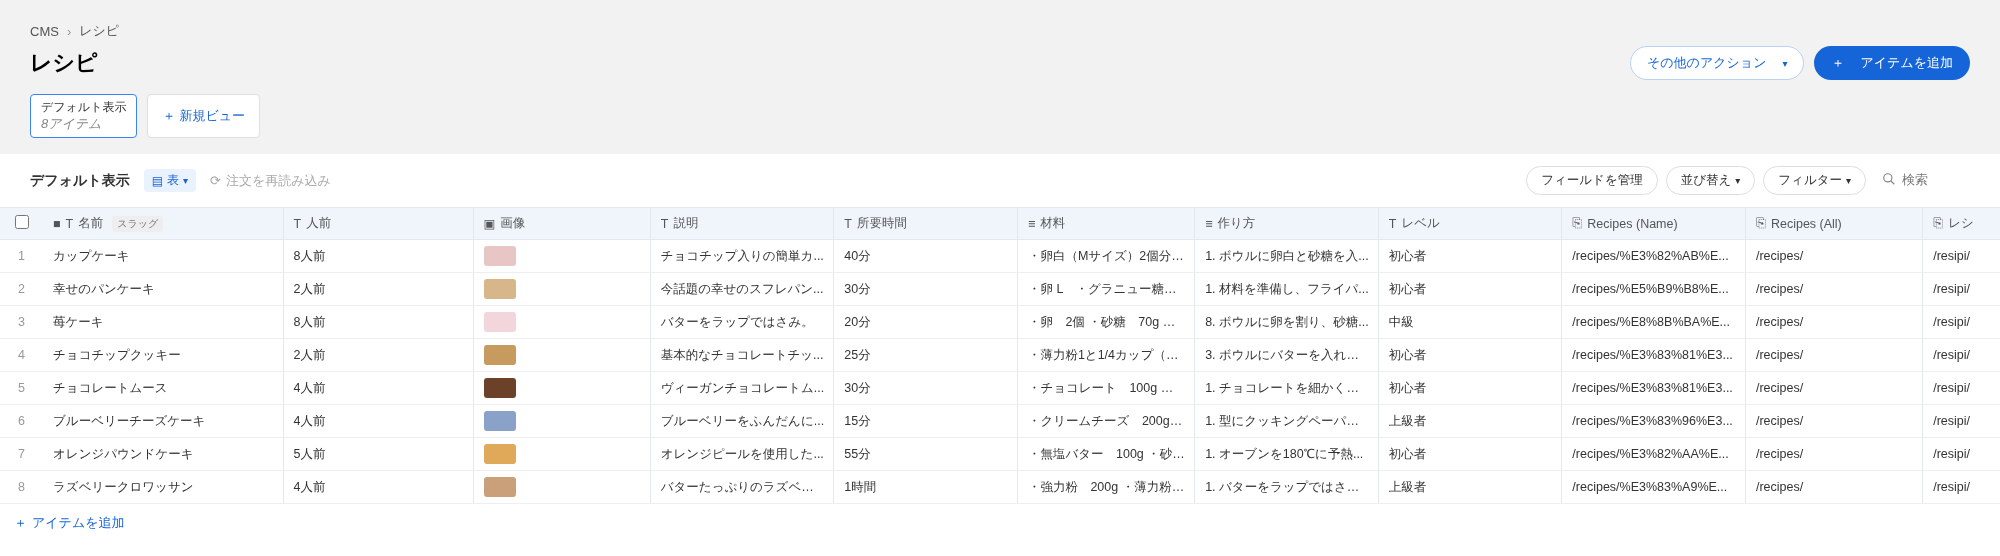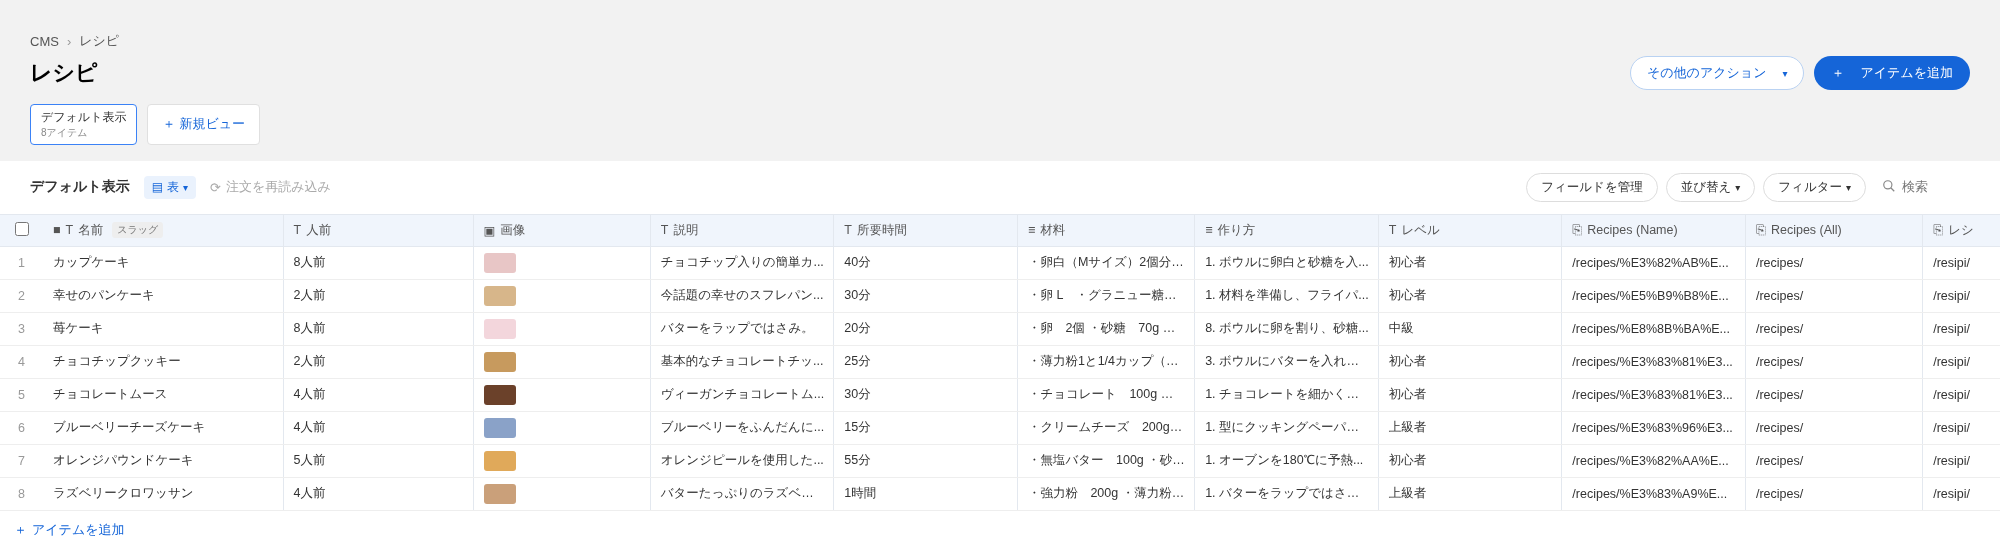--- a/index.html
+++ b/index.html
@@ -3,21 +3,21 @@
 <meta charset="utf-8">
 <style>
   * { box-sizing: border-box; margin: 0; padding: 0; }
   body {
     font-family: -apple-system, BlinkMacSystemFont, "Segoe UI", "Hiragino Sans", "Hiragino Kaku Gothic ProN", Meiryo, sans-serif;
     font-size: 13px;
     color: #333;
   }
   .header-area {
     background: #f2f2f2;
-    padding: 32px 30px 16px 30px;
+    padding: 22px 30px 16px 30px;
   }
   .breadcrumb {
     display: flex;
     align-items: center;
     gap: 8px;
     color: #555;
     font-size: 13px;
     margin-bottom: 6px;
   }
   .breadcrumb .chev { color: #999; }
@@ -64,22 +64,23 @@
   .view-chip {
     background: #fff;
     border: 1.5px solid #3b82f6;
     border-radius: 4px;
     padding: 5px 10px;
     font-size: 12px;
     line-height: 1.3;
     cursor: pointer;
   }
   .view-chip .sub {
-    font-size: 10px;
+    font-size: 13px;
     color: #888;
+    font-style: italic;
   }
   .view-chip-ghost {
     background: #fff;
     border: 1px solid #e0e0e0;
     border-radius: 4px;
     padding: 10px 14px;
     font-size: 13px;
     color: #1565d8;
     cursor: pointer;
     display: flex;

